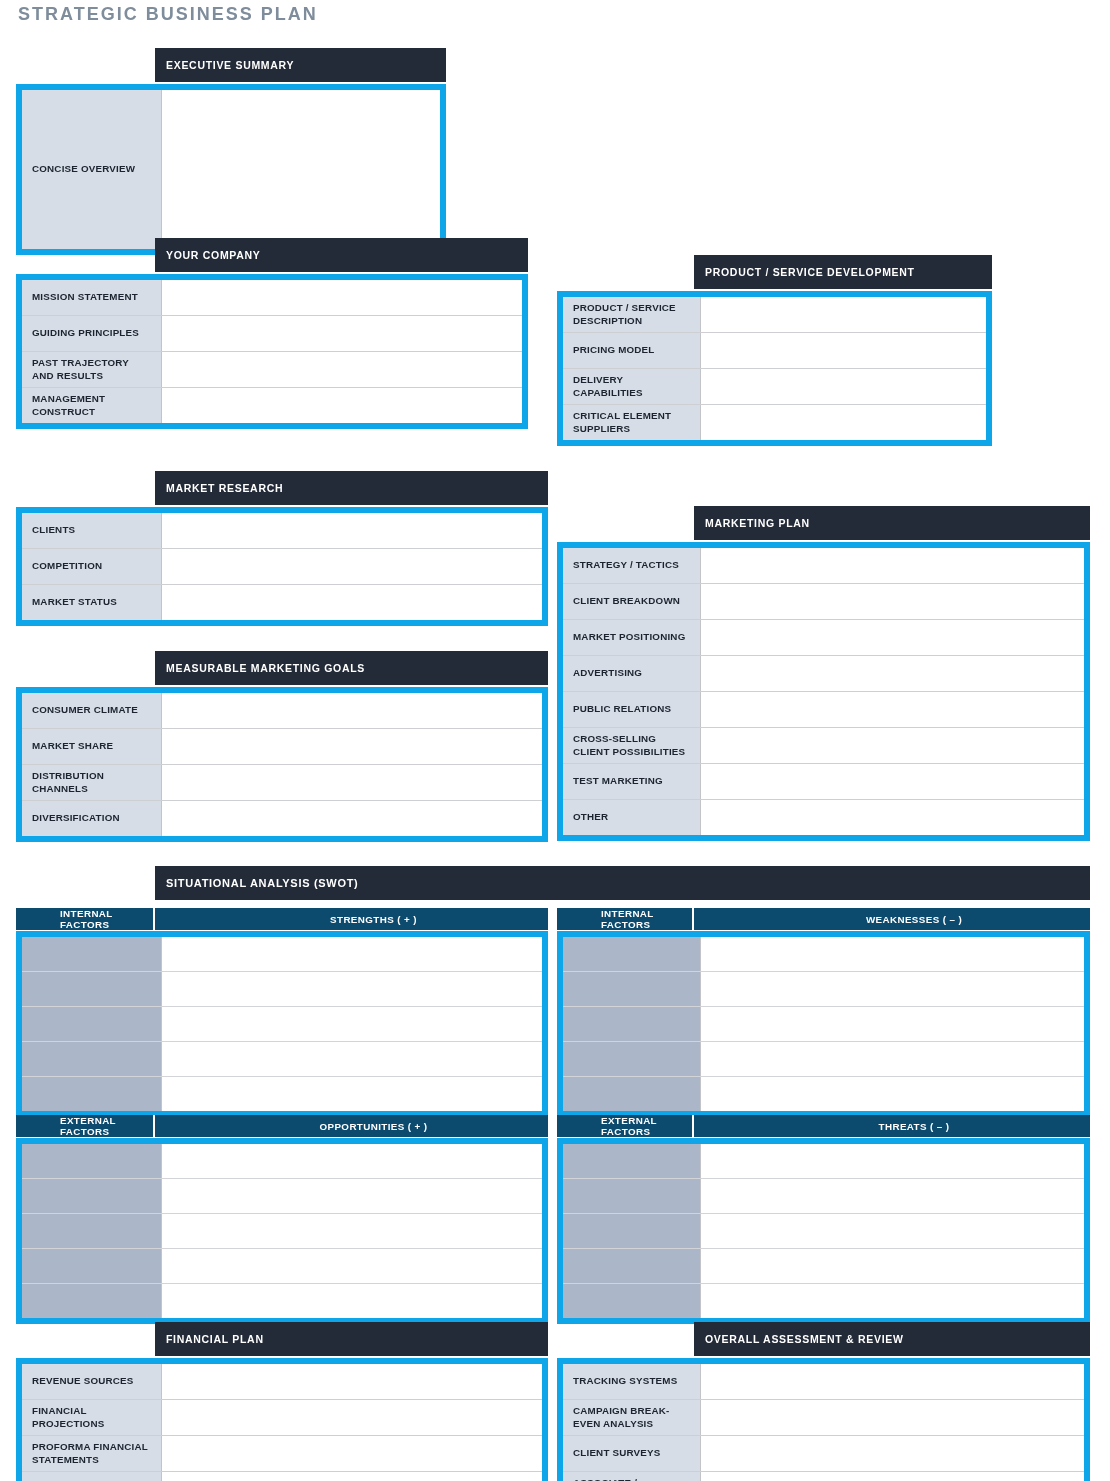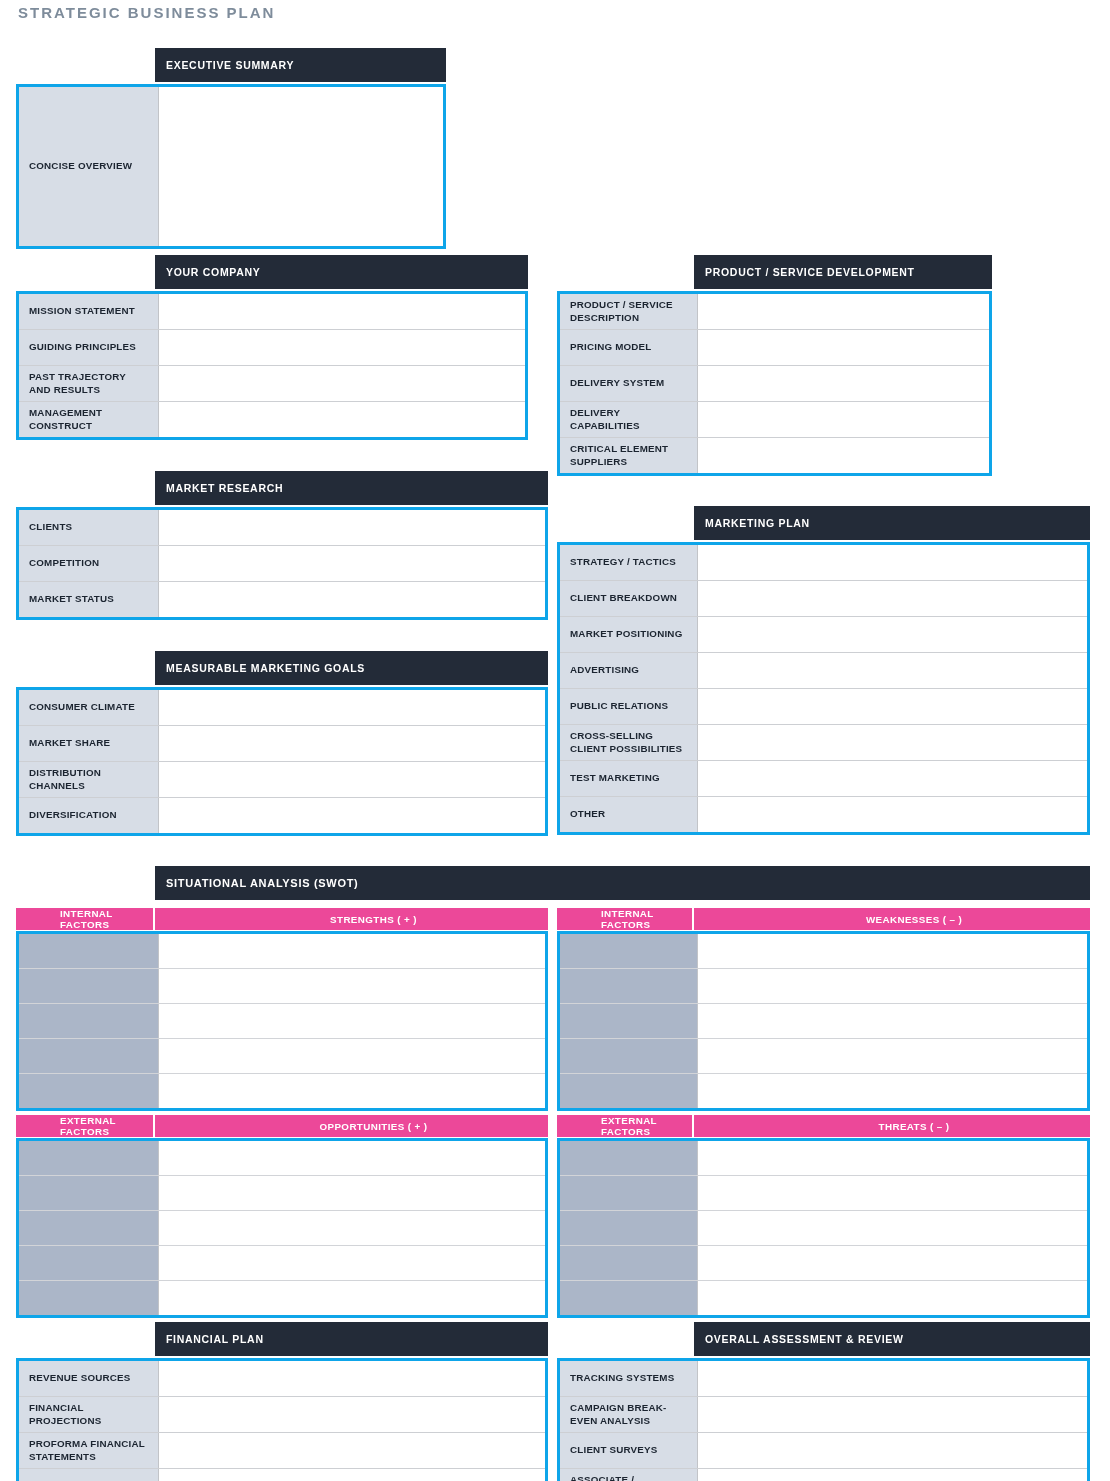--- a/index.html
+++ b/index.html
@@ -1,57 +1,57 @@
 <!DOCTYPE html>
 <html><head>
 <meta charset="utf-8">
 <style>
   html,body { margin:0; padding:0; background:#ffffff; }
   body { font-family:"Liberation Sans", sans-serif; }
   .page { position:relative; width:1110px; height:1481px; background:#ffffff; overflow:hidden; }
 
   .page-title {
     position:absolute; left:18px; top:4px;
-    font-size:15px; font-weight:bold; letter-spacing:2px;
+    font-size:18px; font-weight:bold; letter-spacing:2px;
     color:#7e8c9b;
     text-align:right;
   }
 
   .section { position:absolute; }
 
   .sec-header {
     background:#232b38; color:#ffffff;
     height:34px; display:flex; align-items:center;
     padding-left:11px; box-sizing:border-box;
     font-size:10.5px; font-weight:bold; letter-spacing:0.7px;
     margin-bottom:2px;
   }
 
-  .sec-body { border:3px solid #0ea5e9; background:#000000; }
+  .sec-body { border:6px solid #0ea5e9; background:#000000; }
 
   .row { display:flex; border-bottom:1px solid #cdcfd3; height:35px; }
   .row:last-child { border-bottom:none; }
   .row.tall { height:159px; }
 
   .label-cell {
     background:#d7dde6; color:#1b2430;
     font-size:9.8px; font-weight:bold; letter-spacing:0.2px; line-height:1.3;
     display:flex; align-items:center;
     padding:2px 8px 2px 10px; box-sizing:border-box;
     flex:0 0 auto;
   }
   .value-cell { flex:1; background:#ffffff; border-left:1px solid #c2c4c8; }
 
   .lw-left  { width:139px; }
   .lw-right { width:137px; }
 
   
   .swot-header-row { display:flex; height:22px; margin-bottom:1px; }
   .swot-factor-hdr, .swot-col-hdr {
-    background:#ec4899; color:#ffffff;
+    background:#0c4a6e; color:#ffffff;
     font-size:9.8px; font-weight:bold; letter-spacing:0.4px;
     display:flex; align-items:center; justify-content:center;
     box-sizing:border-box;
     padding-left:44px;
   }
   .swot-factor-hdr { flex:0 0 auto; border-right:2px solid #ffffff; }
   .swot-col-hdr { flex:1; }
   .swot-row { display:flex; border-bottom:1px solid #d2d4d8; height:34px; }
   .swot-row:last-child { border-bottom:none; }
   .swot-label-cell { background:#abb6c8; flex:0 0 auto; }
@@ -75,21 +75,21 @@
       <span>EXECUTIVE SUMMARY</span>
     </div>
     <div class="sec-body">
       <div class="row tall">
         <div class="label-cell lw-left">CONCISE OVERVIEW</div>
         <div class="value-cell"></div>
       </div>
     </div>
   </div>
 
-  <div class="section" style="left:16px; top:255px; width:512px;border-radius:13px;">
+  <div class="section" style="left:16px; top:238px; width:512px;border-radius:13px;">
     <div class="sec-header" style="margin-left:139px;">
       <span>YOUR COMPANY</span>
     </div>
     <div class="sec-body">
       <div class="row">
         <div class="label-cell lw-left">MISSION STATEMENT</div>
         <div class="value-cell"></div>
       </div>
       <div class="row">
         <div class="label-cell lw-left">GUIDING PRINCIPLES</div>
@@ -110,24 +110,20 @@
     <div class="sec-header" style="margin-left:137px;">
       <span>PRODUCT / SERVICE DEVELOPMENT</span>
     </div>
     <div class="sec-body">
       <div class="row">
         <div class="label-cell lw-right">PRODUCT / SERVICE DESCRIPTION</div>
         <div class="value-cell"></div>
       </div>
       <div class="row">
         <div class="label-cell lw-right">PRICING MODEL</div>
-        <div class="value-cell"></div>
-      </div>
-      <div class="row">
-        <div class="label-cell lw-right">DELIVERY SYSTEM</div>
         <div class="value-cell"></div>
       </div>
       <div class="row">
         <div class="label-cell lw-right">DELIVERY CAPABILITIES</div>
         <div class="value-cell"></div>
       </div>
       <div class="row">
         <div class="label-cell lw-right">CRITICAL ELEMENT SUPPLIERS</div>
         <div class="value-cell"></div>
       </div>

